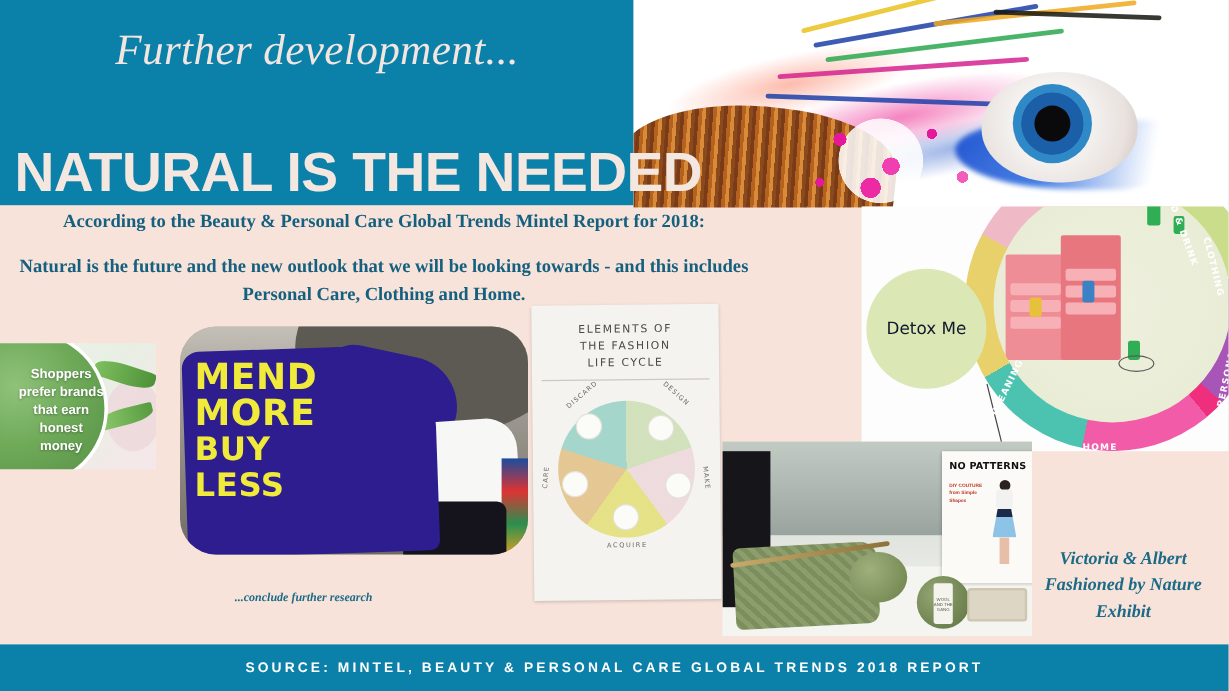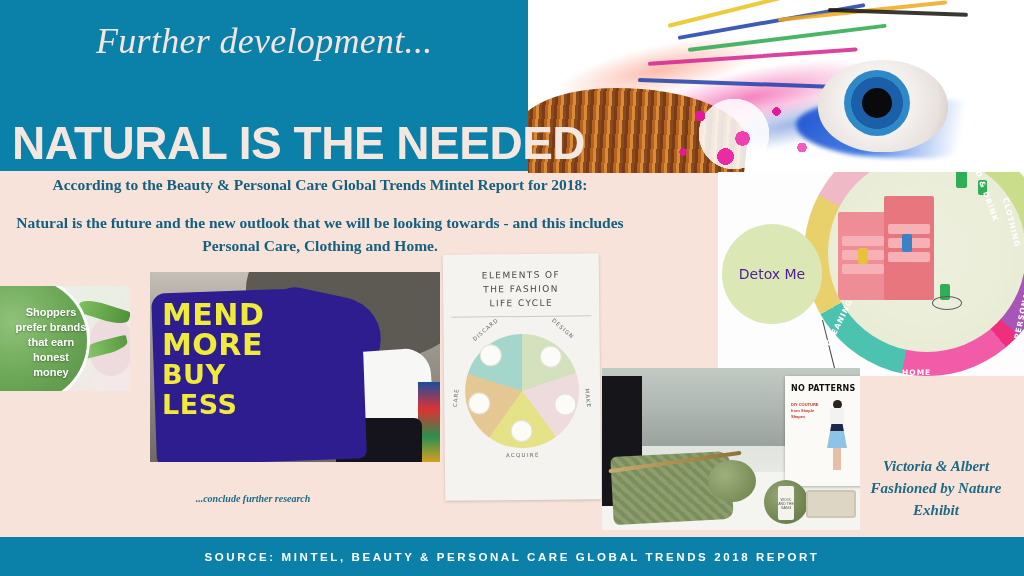--- a/index.html
+++ b/index.html
@@ -135,20 +135,21 @@
     font-weight:bold; font-size:11px; line-height:15px;
     text-shadow:0 1px 2px rgba(0,0,0,.35);
     z-index:3;
   }
 
   
   .mend-photo {
     position:absolute; left:150px; top:272px; width:290px; height:190px;
     overflow:hidden;
     background:linear-gradient(180deg,#b9b4ab 0%,#9f9a92 35%,#6f6a63 100%);
+    border-radius:30px;
   }
   .mend-photo .arch {
     position:absolute; left:96px; top:-58px; width:230px; height:150px;
     border-radius:50%;
     background:#5d5a54;
   }
   .mend-photo .wall {
     position:absolute; left:0; top:0; width:100%; height:44px;
     background:linear-gradient(180deg,#c5c0b7,#aba69d);
   }
@@ -335,21 +336,21 @@
   }
   .detox .stairs .s {
     position:absolute; background:#ef8d97; border-radius:2px;
   }
   .detox .stairs .s2 { background:#e8767f; }
   .detox .person { position:absolute; border-radius:2px; }
   .detox .circle-label {
     position:absolute; left:4px; top:52px; width:100px; height:100px;
     border-radius:50%; background:#dbe8b6;
     display:flex; align-items:center; justify-content:center;
-    font-size:14px; color:#4c1d95;
+    font-size:14px; color:#0f172a;
     font-family:"DejaVu Sans", sans-serif;
     z-index:4;
   }
   .detox .seg-label {
     position:absolute; color:#ffffff; font-size:7.5px; font-weight:bold;
     letter-spacing:1px; font-family:"DejaVu Sans", sans-serif; white-space:nowrap;
     z-index:5;
   }
   .detox .leader {
     position:absolute; left:104px; top:148px; width:1px; height:56px;

